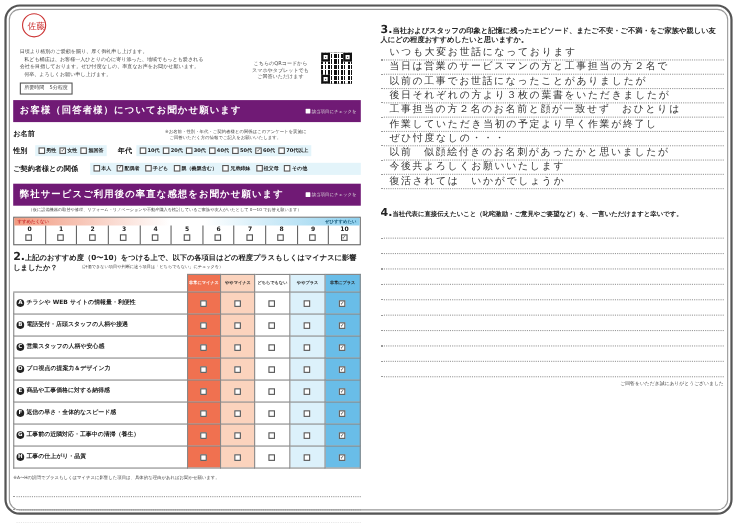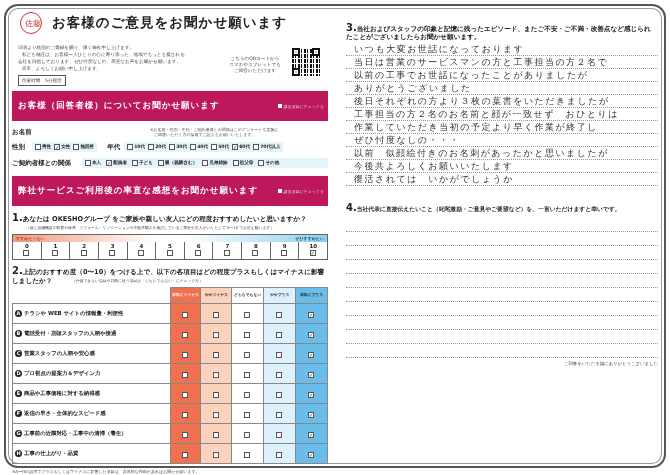--- a/index.html
+++ b/index.html
@@ -11,21 +11,21 @@
 .stamp{width:22px;height:22px;border:1.5px solid #c33;border-radius:50%;color:#c33;font-size:8px;line-height:9px;text-align:right;display:flex;flex-direction:column;justify-content:center;margin-left:8px}
 .title{font-size:13.5px;font-weight:bold;margin-left:10px;letter-spacing:1px}
 .intro{display:flex;margin-top:6px}
 .intro-text{font-size:4.6px;line-height:7px;color:#444;width:200px;padding-left:6px}
 .time-badge{display:inline-block;border:1px solid #555;font-size:4.6px;padding:1px 3px;margin-top:3px}
 .qr-text{font-size:4.6px;line-height:6px;color:#444;text-align:center;margin-left:12px;margin-top:12px;width:62px}
 .qr{width:28px;height:28px;margin-left:6px;margin-top:4px;background:
 repeating-linear-gradient(90deg,#111 0 2px,#fff 2px 3px,#111 3px 4px,#fff 4px 6px),#111;position:relative}
 .qr::before{content:"";position:absolute;inset:0;background:repeating-linear-gradient(0deg,transparent 0 2px,#fff 2px 3px,transparent 3px 5px)}
 .qr .c{position:absolute;width:8px;height:8px;border:2px solid #111;background:#fff;box-shadow:inset 0 0 0 1.5px #fff,inset 0 0 0 4px #111}
-.sec-bar{background:#be185d;color:#fff;height:30px;display:flex;align-items:center;justify-content:space-between;padding:0 4px 0 6px;margin-top:6px}
+.sec-bar{background:#701a75;color:#fff;height:20px;display:flex;align-items:center;justify-content:space-between;padding:0 4px 0 6px;margin-top:6px}
 .sec-bar .t{font-size:8.5px;font-weight:bold;letter-spacing:1px}
 .sec-bar .n{font-size:4px;color:#ddd}
 .row{display:flex;align-items:center;font-size:5.5px;margin-top:5px}
 .lbl{font-weight:bold;font-size:6.5px}
 .opts{background:#e3f4fa;display:flex;align-items:center;padding:2px 3px;gap:3px;font-size:4.6px;font-weight:bold}
 .cb{display:inline-block;width:6px;height:6px;border:0.8px solid #555;background:#fff;vertical-align:middle;margin-right:1px;font-size:5px;line-height:5px;text-align:center;color:#333}
 .note{font-size:4px;color:#444;line-height:5px}
 .q-title{font-size:6.6px;font-weight:bold;margin-top:6px}
 .q-title .num{font-size:10px}
 .q-sub{font-size:3.8px;color:#444;margin-left:14px;margin-top:1px}
@@ -52,21 +52,20 @@
 </head>
 <body>
 
 <div class="frame"></div>
 
 <div class="col-l">
   <div class="hdr">
     <div class="stamp">
         <span>佐藤</span>
       </div>
-    <div class="title">お客様のご意見をお聞かせ願います</div>
   </div>
   <div class="intro">
     <div class="intro-text">
       <div>日頃より格別のご愛顧を賜り、厚く御礼申し上げます。</div>
       <div style="padding-left:4px">私ども桶庄は、お客様一人ひとりの心に寄り添った、地域でもっとも愛される</div>
       <div>会社を目指しております。ぜひ忖度なしの、率直なお声をお聞かせ願います。</div>
       <div style="padding-left:4px">何卒、よろしくお願い申し上げます。</div>
       <div class="time-badge">所要時間　5分程度</div>
     </div>
     <div class="qr-text">
@@ -124,21 +123,20 @@
       <span><span class="cb"></span><span>祖父母</span></span>
       <span><span class="cb"></span><span>その他</span></span>
     </div>
   </div>
 
   <div class="sec-bar" style="margin-top:8px">
     <span class="t">弊社サービスご利用後の率直な感想をお聞かせ願います</span>
     <span class="n"><span class="cb" style="width:4px;height:4px;border-color:#fff"></span><span>該当項目にチェックを</span></span>
   </div>
 
-  <div class="q-title"><span class="num">1.</span><span>あなたは OKESHOグループ をご家族や親しい友人にどの程度おすすめしたいと思いますか？</span></div>
   <div class="q-sub">（仮に設備機器の取替や修理、リフォーム・リノベーションや不動産購入を検討しているご家族や友人がいたとして 0〜10 でお答え願います）</div>
   <div class="scale">
     <div class="scale-grad">
       <span class="a">すすめたくない</span>
       <span class="b">ぜひすすめたい</span>
     </div>
     <div class="scale-cells">
       <div><span>0</span><br><span class="cb"></span></div>
       <div><span>1</span><br><span class="cb"></span></div>
       <div><span>2</span><br><span class="cb"></span></div>
@@ -233,26 +231,25 @@
   </tbody>
     </table>
 
   <div class="foot-note">※A〜Hの設問でプラスもしくはマイナスに影響した項目は、具体的な理由があればお聞かせ願います。</div>
   <div class="dotline" style="margin-top:4px"></div>
   <div class="dotline"></div>
   <div class="dotline"></div>
 </div>
 
 <div class="col-r">
-  <div class="q-title" style="margin-top:16px;line-height:8px;padding-right:6px"><span class="num">3.</span><span>当社およびスタッフの印象と記憶に残ったエピソード、またご不安・ご不満・改善点など感じられたことがございましたらお聞かせ願います。</span></div>
+  <div class="q-title" style="margin-top:16px;line-height:8px;padding-right:6px"><span class="num">3.</span><span>当社およびスタッフの印象と記憶に残ったエピソード、またご不安・ご不満・をご家族や親しい友人にどの程度おすすめしたいと思いますか。</span></div>
   <div style="margin-top:2px">
     <div class="hw">いつも大変お世話になっております</div>
     <div class="hw">当日は営業のサービスマンの方と工事担当の方２名で</div>
     <div class="hw">以前の工事でお世話になったことがありましたが</div>
-    <div class="hw">ありがとうございました</div>
     <div class="hw">後日それぞれの方より３枚の葉書をいただきましたが</div>
     <div class="hw">工事担当の方２名のお名前と顔が一致せず　おひとりは</div>
     <div class="hw">作業していただき当初の予定より早く作業が終了し</div>
     <div class="hw">ぜひ忖度なしの・・・</div>
     <div class="hw">以前　似顔絵付きのお名刺があったかと思いましたが</div>
     <div class="hw">今後共よろしくお願いいたします</div>
     <div class="hw">復活されては　いかがでしょうか</div>
   </div>
 
   <div class="q-title" style="margin-top:16px;font-size:5.8px"><span class="num">4.</span><span>当社代表に直接伝えたいこと（叱咤激励・ご意見やご要望など）を、一言いただけますと幸いです。</span></div>

